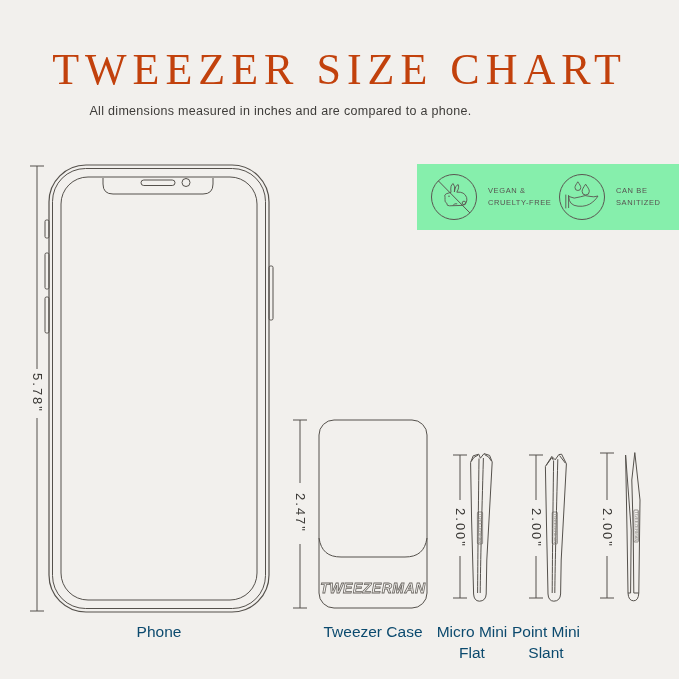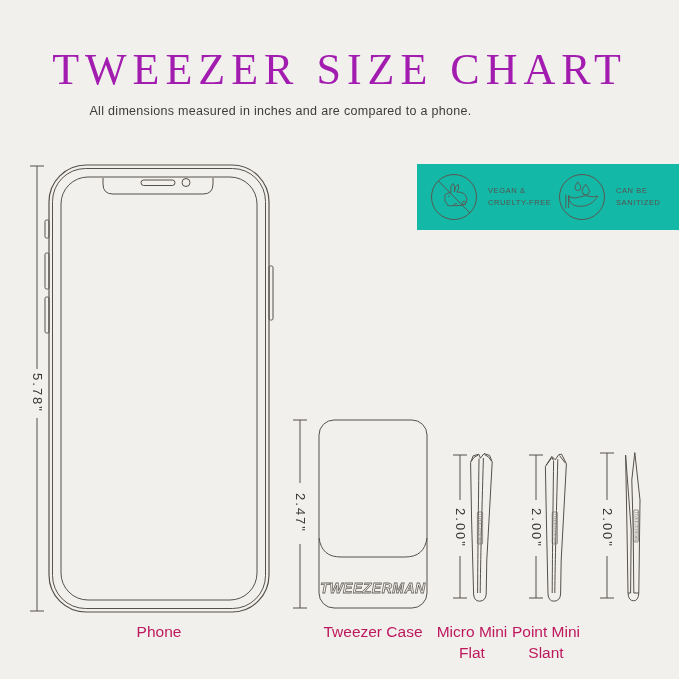--- a/index.html
+++ b/index.html
@@ -2,46 +2,46 @@
 <html><head>
 <meta charset="utf-8">
 <style>
   html,body{margin:0;padding:0;}
   body{width:679px;height:679px;background:#f2f0ed;font-family:"Liberation Sans",sans-serif;color:#2b2a28;position:relative;overflow:hidden;}
   .stage{position:absolute;inset:0;}
 
   
   .title{position:absolute;top:44px;left:0;width:679px;text-align:center;
          font-family:"Liberation Serif",serif;font-size:44px;font-weight:500;
-         letter-spacing:6px;color:#a21caf;white-space:nowrap;}
+         letter-spacing:6px;color:#c2410c;white-space:nowrap;}
   .subtitle{position:absolute;top:104px;left:0;width:561px;text-align:center;
          font-size:12.5px;letter-spacing:.3px;color:#3e3c39;}
 
   
-  .panel{position:absolute;left:417px;top:164px;width:262px;height:66px;background:#14b8a6;}
+  .panel{position:absolute;left:417px;top:164px;width:262px;height:66px;background:#86efac;}
   .badge{position:absolute;top:0;height:66px;display:flex;align-items:center;}
   .badge-vegan{left:12px;}
   .badge-sanitized{left:140px;}
   .badge svg{display:block;}
   .badge-text{margin-left:9px;font-size:7.5px;letter-spacing:.6px;color:#565350;line-height:12px;}
 
   
   svg.draw{position:absolute;left:0;top:0;}
 
   
   .dim{position:absolute;font-size:13px;letter-spacing:2px;color:#3b3936;white-space:nowrap;
        transform:translate(-50%,-50%) rotate(90deg);transform-origin:center;}
   .dim-phone{left:37px;top:393px;}
   .dim-case{left:300px;top:513px;}
   .dim-flat{left:460px;top:528px;}
   .dim-slant{left:536px;top:528px;}
   .dim-point{left:607px;top:528px;}
 
   
-  .item-label{position:absolute;top:621px;text-align:center;font-size:15.5px;color:#be185d;line-height:21px;}
+  .item-label{position:absolute;top:621px;text-align:center;font-size:15.5px;color:#0c4a6e;line-height:21px;}
   .label-phone{left:109px;width:100px;}
   .label-case{left:303px;width:140px;}
   .label-flat{left:427px;width:90px;}
   .label-slant{left:501px;width:90px;}
   .label-point{left:575px;width:90px;}
 
   
   .case-brand{position:absolute;left:318px;top:580px;width:110px;text-align:center;
       font-style:italic;font-weight:bold;font-size:14px;letter-spacing:.5px;
       color:transparent;-webkit-text-stroke:0.8px #6b6762;}

